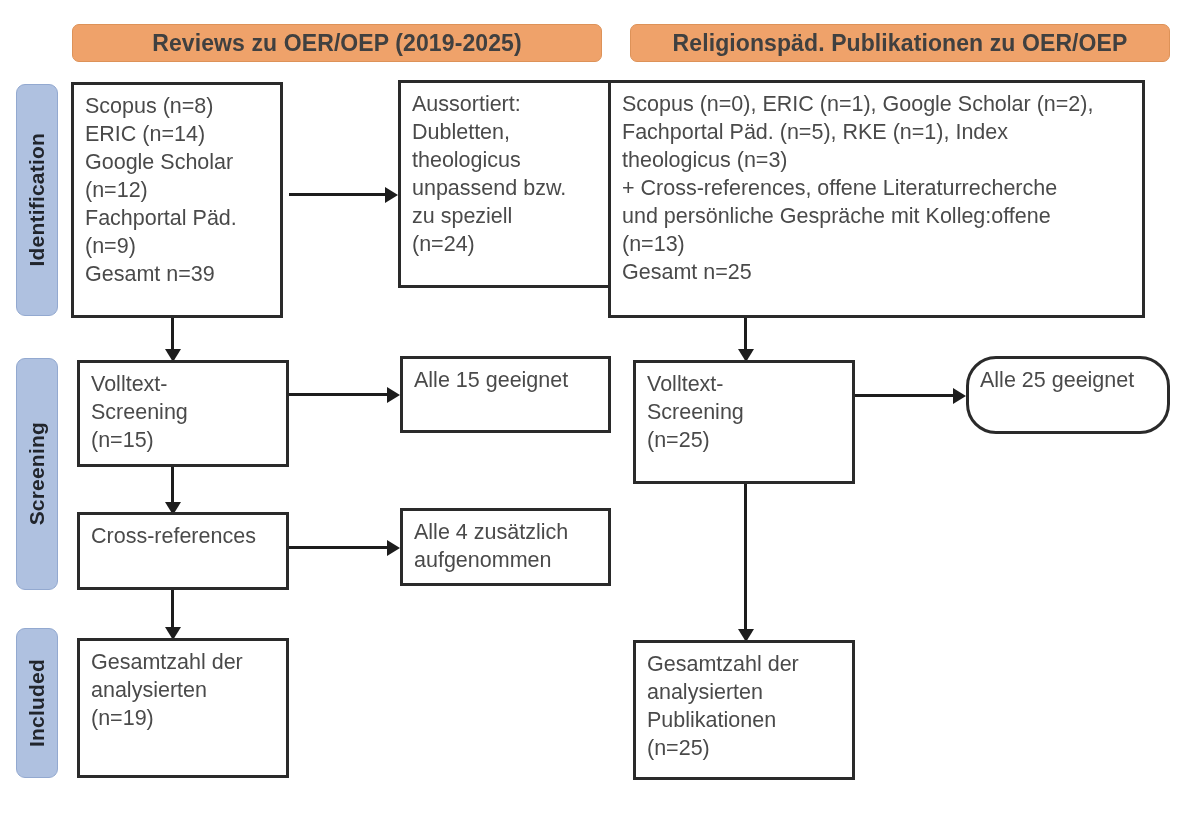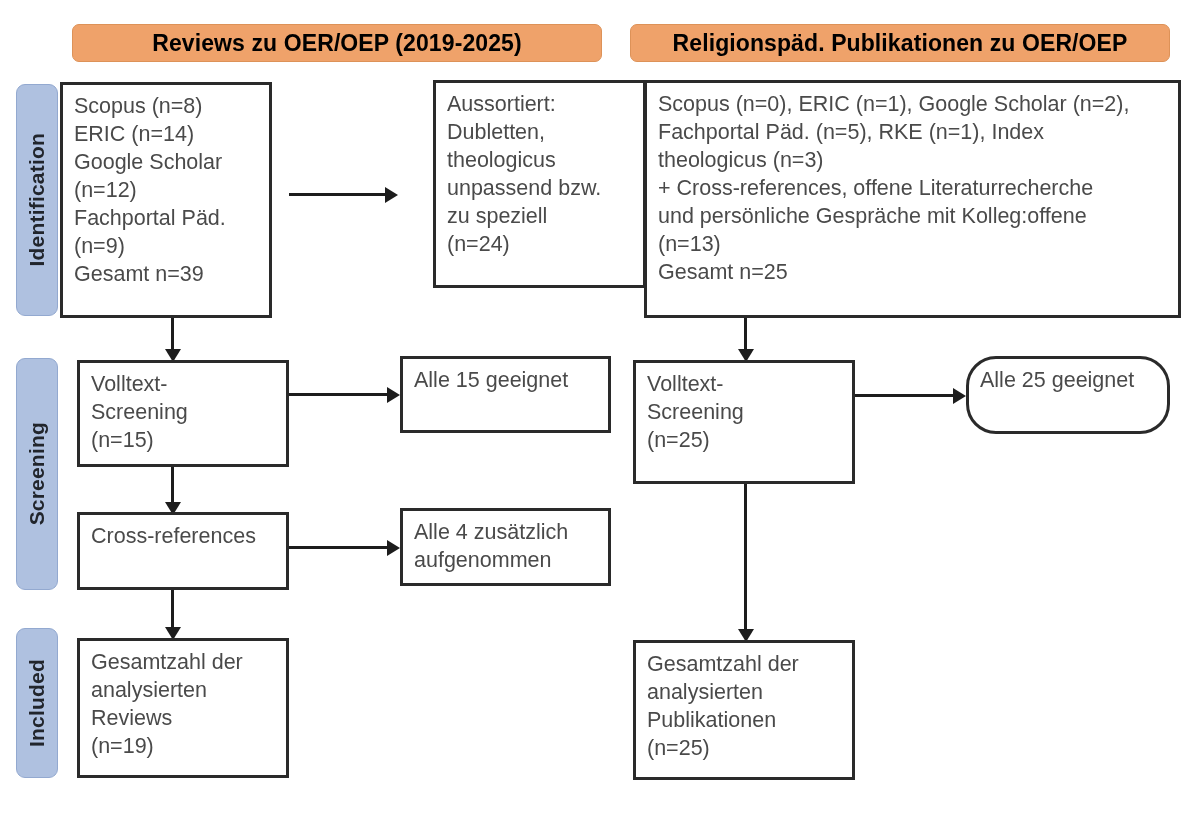--- a/index.html
+++ b/index.html
@@ -24,21 +24,21 @@
 
   
   .hdr {
     background: #EFA26A;
     border: 1px solid #e0catch;
     border: 1px solid #dd9258;
     border-radius: 7px;
     display: flex;
     align-items: center;
     justify-content: center;
-    color: #000000;
+    color: #404040;
     font-weight: bold;
     font-size: 23px;
     letter-spacing: .1px;
     white-space: nowrap;
   }
 
   
   .stagelbl {
     background: #AFC1E0;
     border: 1px solid #93a9d0;
@@ -105,31 +105,31 @@
   </div>
 
   <div class="node stagelbl" style="left:16px; top:358px; width:42px; height:232px;">
     <span>Screening</span>
   </div>
 
   <div class="node stagelbl" style="left:16px; top:628px; width:42px; height:150px;">
     <span>Included</span>
   </div>
 
-  <div class="node box" style="left:60px; top:82px; width:212px; height:236px;">
+  <div class="node box" style="left:71px; top:82px; width:212px; height:236px;">
     <span class="ln">Scopus (n=8)</span>
     <span class="ln">ERIC (n=14)</span>
     <span class="ln">Google Scholar</span>
     <span class="ln">(n=12)</span>
     <span class="ln">Fachportal Päd.</span>
     <span class="ln">(n=9)</span>
     <span class="ln">Gesamt n=39</span>
   </div>
 
-  <div class="node box" style="left:398px; top:80px; width:213px; height:208px;margin-left:35px;">
+  <div class="node box" style="left:398px; top:80px; width:213px; height:208px;">
     <span class="ln">Aussortiert:</span>
     <span class="ln">Dubletten,</span>
     <span class="ln">theologicus</span>
     <span class="ln">unpassend bzw.</span>
     <span class="ln">zu speziell</span>
     <span class="ln">(n=24)</span>
   </div>
 
   <div class="hline" style="left:289px; top:193px; width:96px;"></div>
   <div class="arrow-r" style="left:385px; top:187px;"></div>
@@ -164,25 +164,24 @@
 
   <div class="hline" style="left:289px; top:546px; width:98px;"></div>
   <div class="arrow-r" style="left:387px; top:540px;"></div>
 
   <div class="vline" style="left:171px; top:590px; height:38px;"></div>
   <div class="arrow-d" style="left:165px; top:627px;"></div>
 
   <div class="node box" style="left:77px; top:638px; width:212px; height:140px;">
     <span class="ln">Gesamtzahl der</span>
     <span class="ln">analysierten</span>
-    <span class="ln">Reviews</span>
     <span class="ln">(n=19)</span>
   </div>
 
-  <div class="node box" style="left:644px; top:80px; width:537px; height:238px;">
+  <div class="node box" style="left:608px; top:80px; width:537px; height:238px;">
     <span class="ln">Scopus (n=0), ERIC (n=1), Google Scholar (n=2),</span>
     <span class="ln">Fachportal Päd. (n=5), RKE (n=1), Index</span>
     <span class="ln">theologicus (n=3)</span>
     <span class="ln">+ Cross-references, offene Literaturrecherche</span>
     <span class="ln">und persönliche Gespräche mit Kolleg:offene</span>
     <span class="ln">(n=13)</span>
     <span class="ln">Gesamt n=25</span>
   </div>
 
   <div class="vline" style="left:744px; top:318px; height:32px;"></div>

